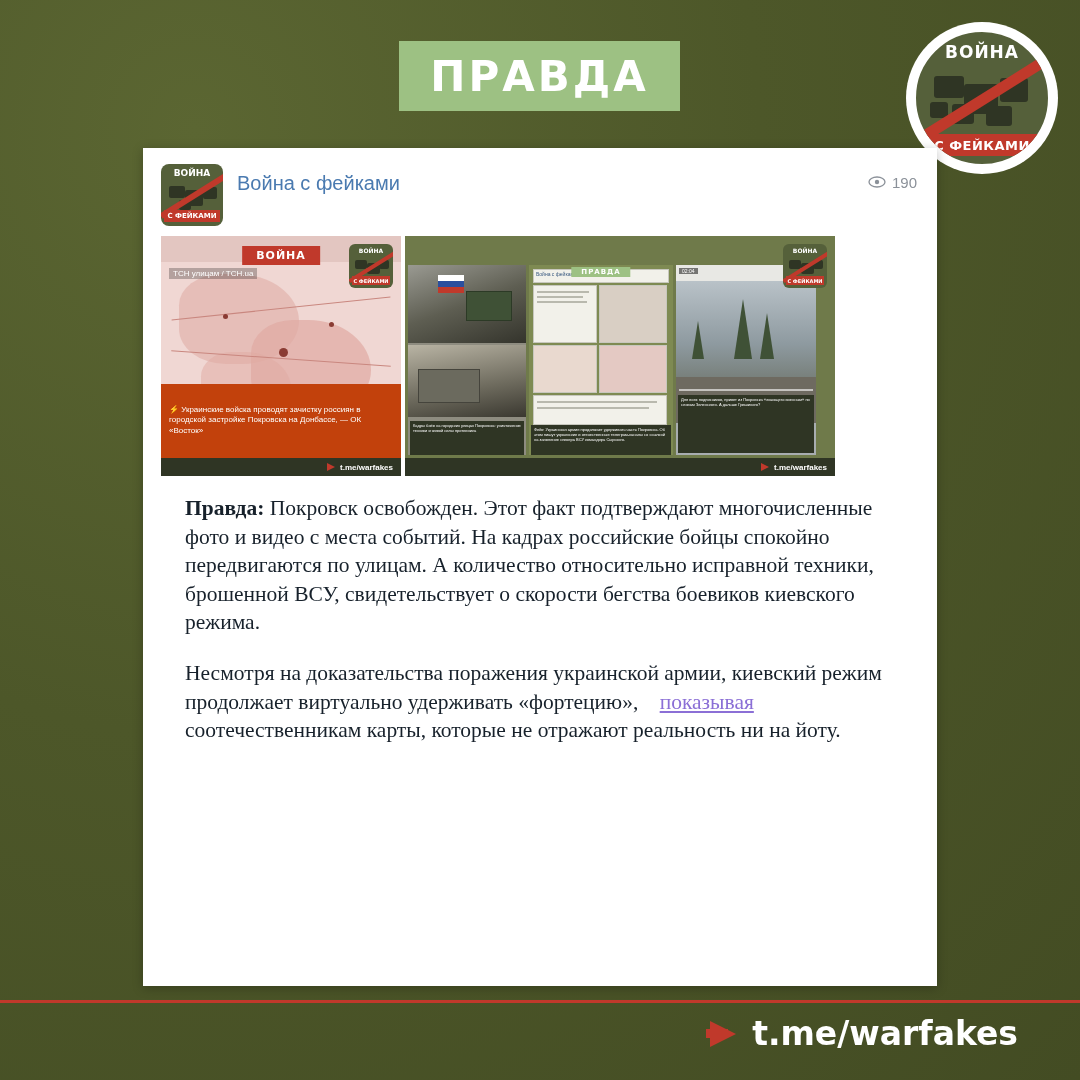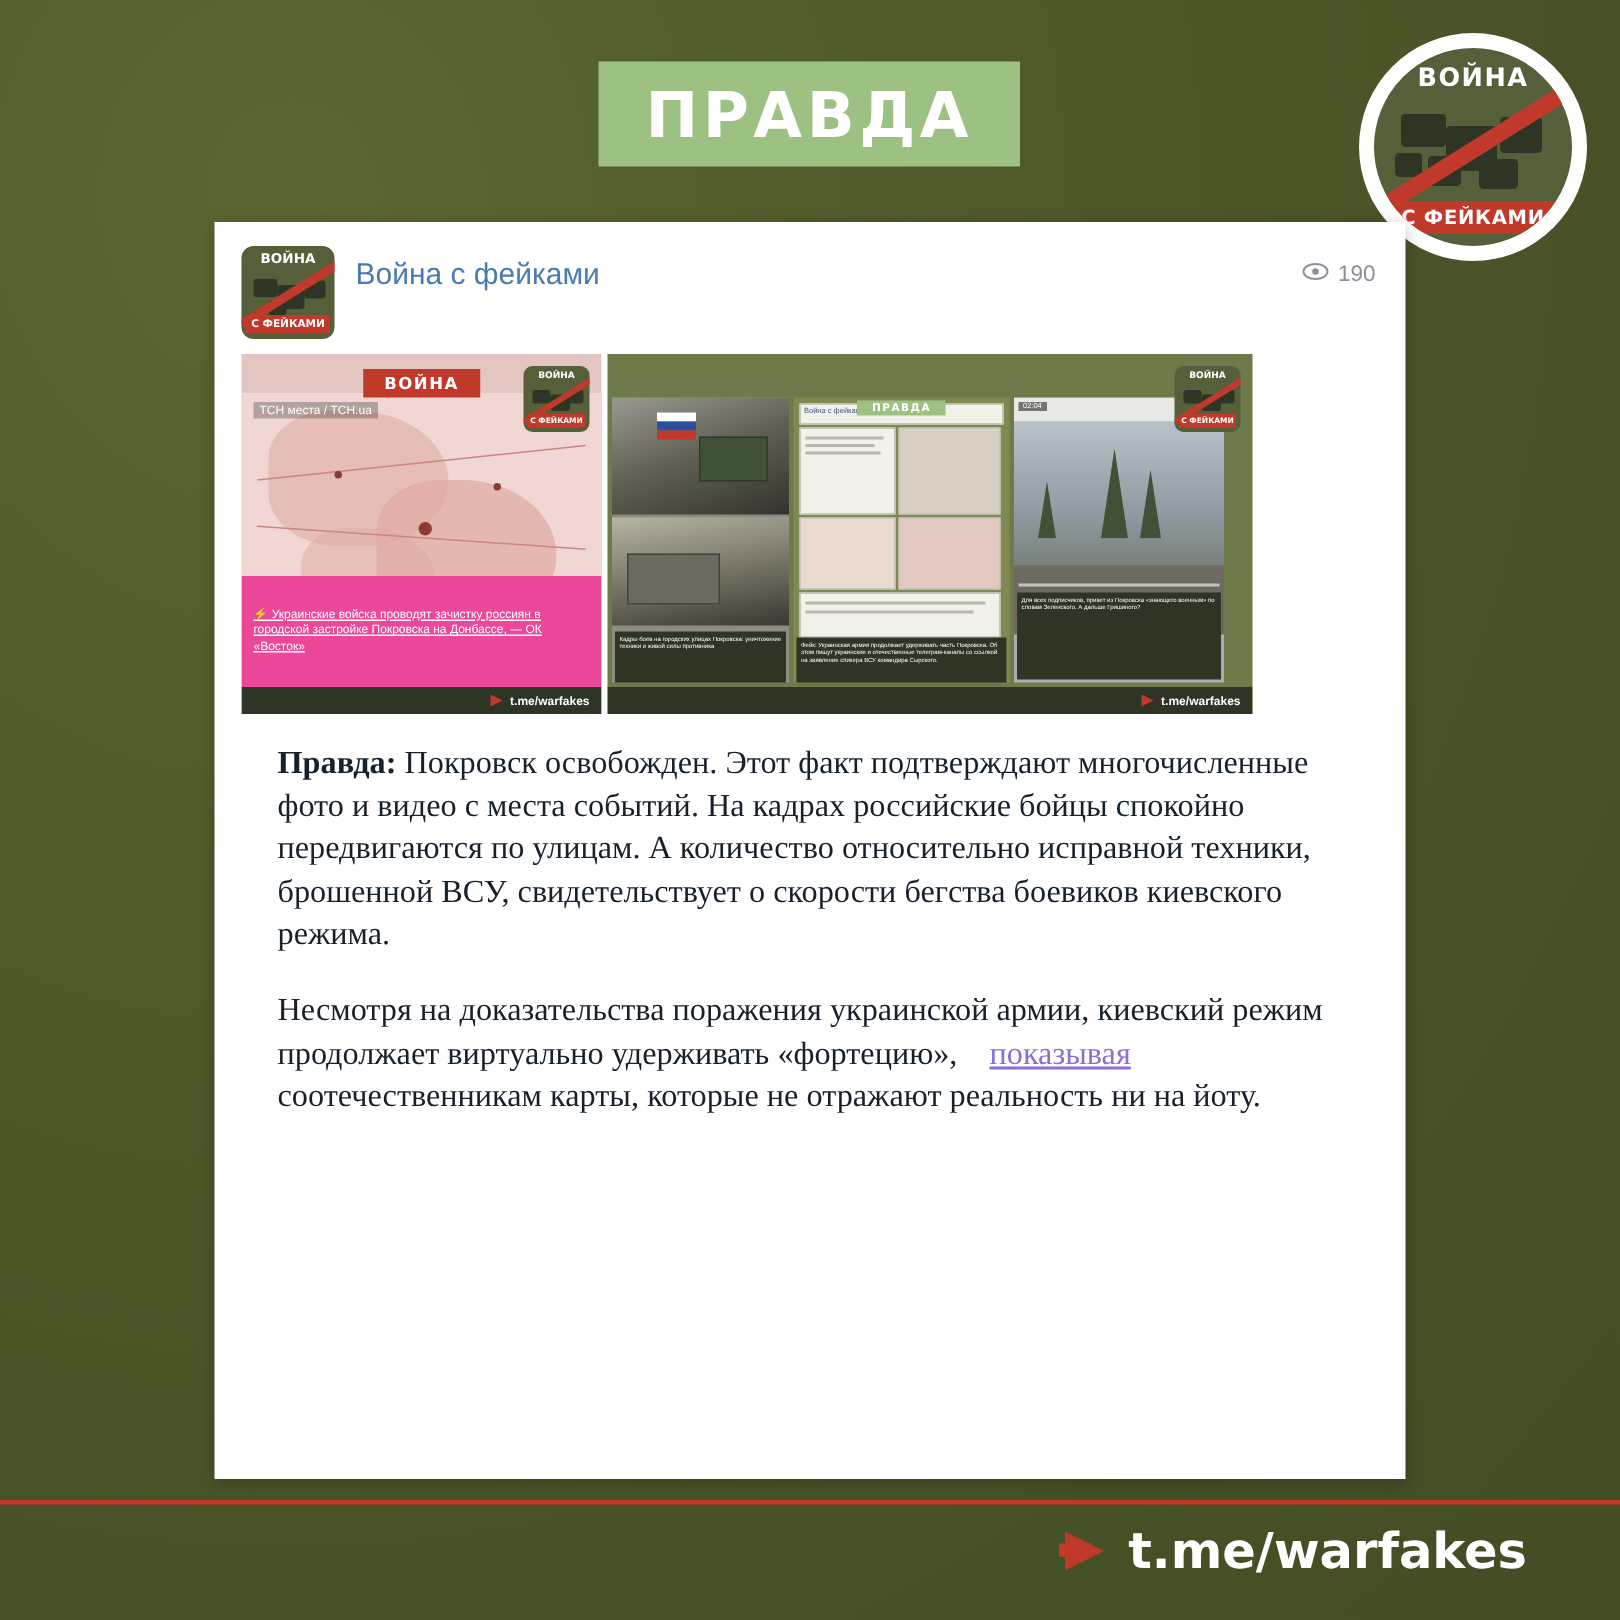--- a/index.html
+++ b/index.html
@@ -292,26 +292,25 @@
   .map-city {
     position: absolute;
     width: 5px; height: 5px;
     background: #8a3b33;
     border-radius: 50%;
   }
   .map-city-lg { width: 9px; height: 9px; }
   .map-caption {
     position: absolute;
     left: 0; right: 0; bottom: 18px;
-    background: #ec4899;
+    background: #c2410c;
     color: #fff;
     font-size: 8px;
     line-height: 1.35;
     padding: 21px 8px;
-    text-decoration: underline;
   }
   .media-footer {
     position: absolute;
     left: 0; right: 0; bottom: 0;
     height: 18px;
     background: #2f3524;
     display: flex;
     align-items: center;
     justify-content: flex-end;
     padding-right: 8px;
@@ -501,21 +500,21 @@
         <div class="map-blob" style="left:40px;top:90px;width:90px;height:70px;opacity:.5;"></div>
         <div class="map-line" style="left:10px;top:46px;width:220px;transform:rotate(-6deg);"></div>
         <div class="map-line" style="left:10px;top:96px;width:220px;transform:rotate(4deg);"></div>
         <div class="map-line" style="left:10px;top:140px;width:220px;transform:rotate(-3deg);"></div>
         <div class="map-city map-city-lg" style="left:118px;top:86px;"></div>
         <div class="map-city" style="left:62px;top:52px;"></div>
         <div class="map-city" style="left:168px;top:60px;"></div>
         <div class="map-city" style="left:86px;top:128px;"></div>
         <div class="map-city" style="left:178px;top:124px;"></div>
       </div>
-      <div class="src-label">ТСН места / TCH.ua</div>
+      <div class="src-label">ТСН улицам / TCH.ua</div>
       <div class="tag-pill tag-fake">ВОЙНА</div>
       <div class="corner-badge">
         <div class="mini-badge">
           <div class="mb-cam" style="left:6px;top:16px;width:12px;height:9px;"></div>
           <div class="mb-cam" style="left:18px;top:19px;width:13px;height:11px;"></div>
           <div class="mb-cam" style="left:30px;top:16px;width:10px;height:9px;"></div>
           <div class="mb-slash"></div>
           <div class="mb-top">ВОЙНА</div>
           <div class="mb-bot">С ФЕЙКАМИ</div>
         </div>

